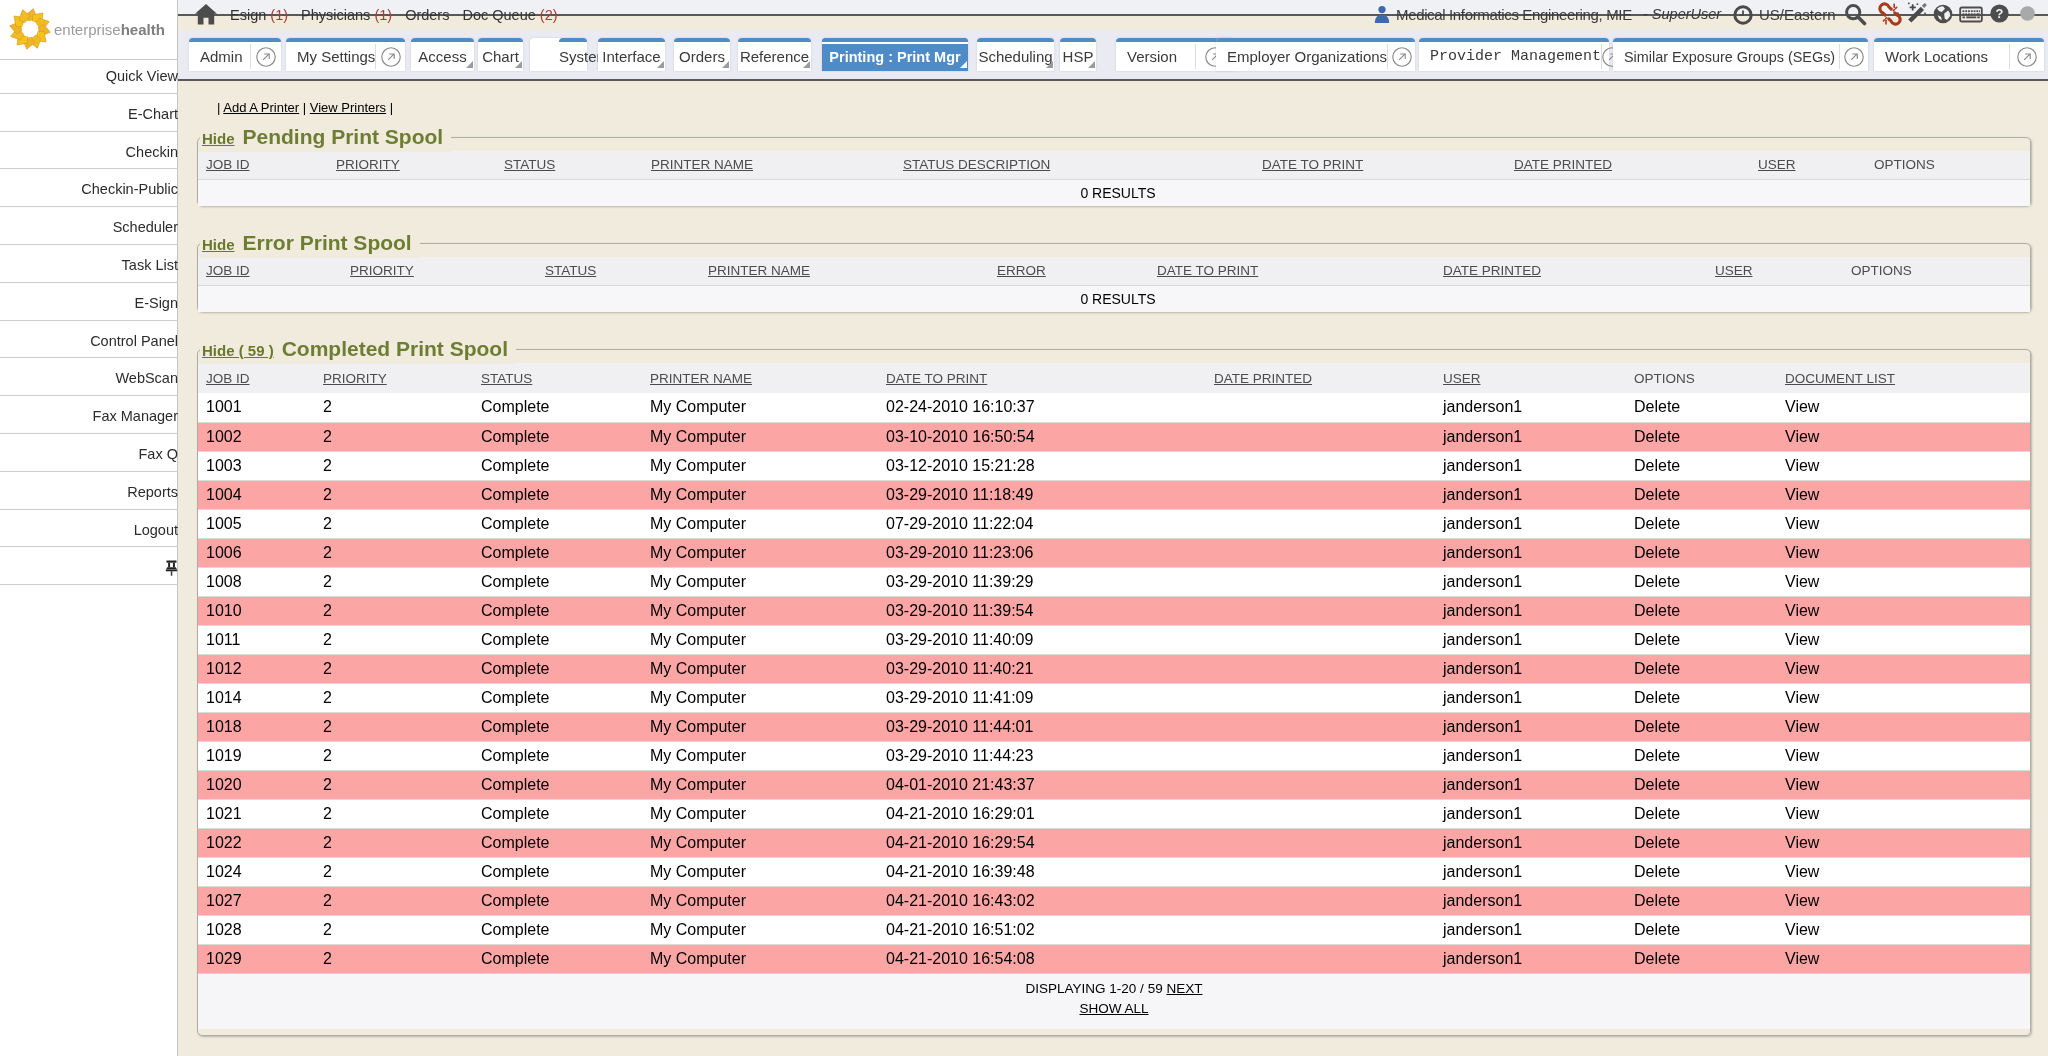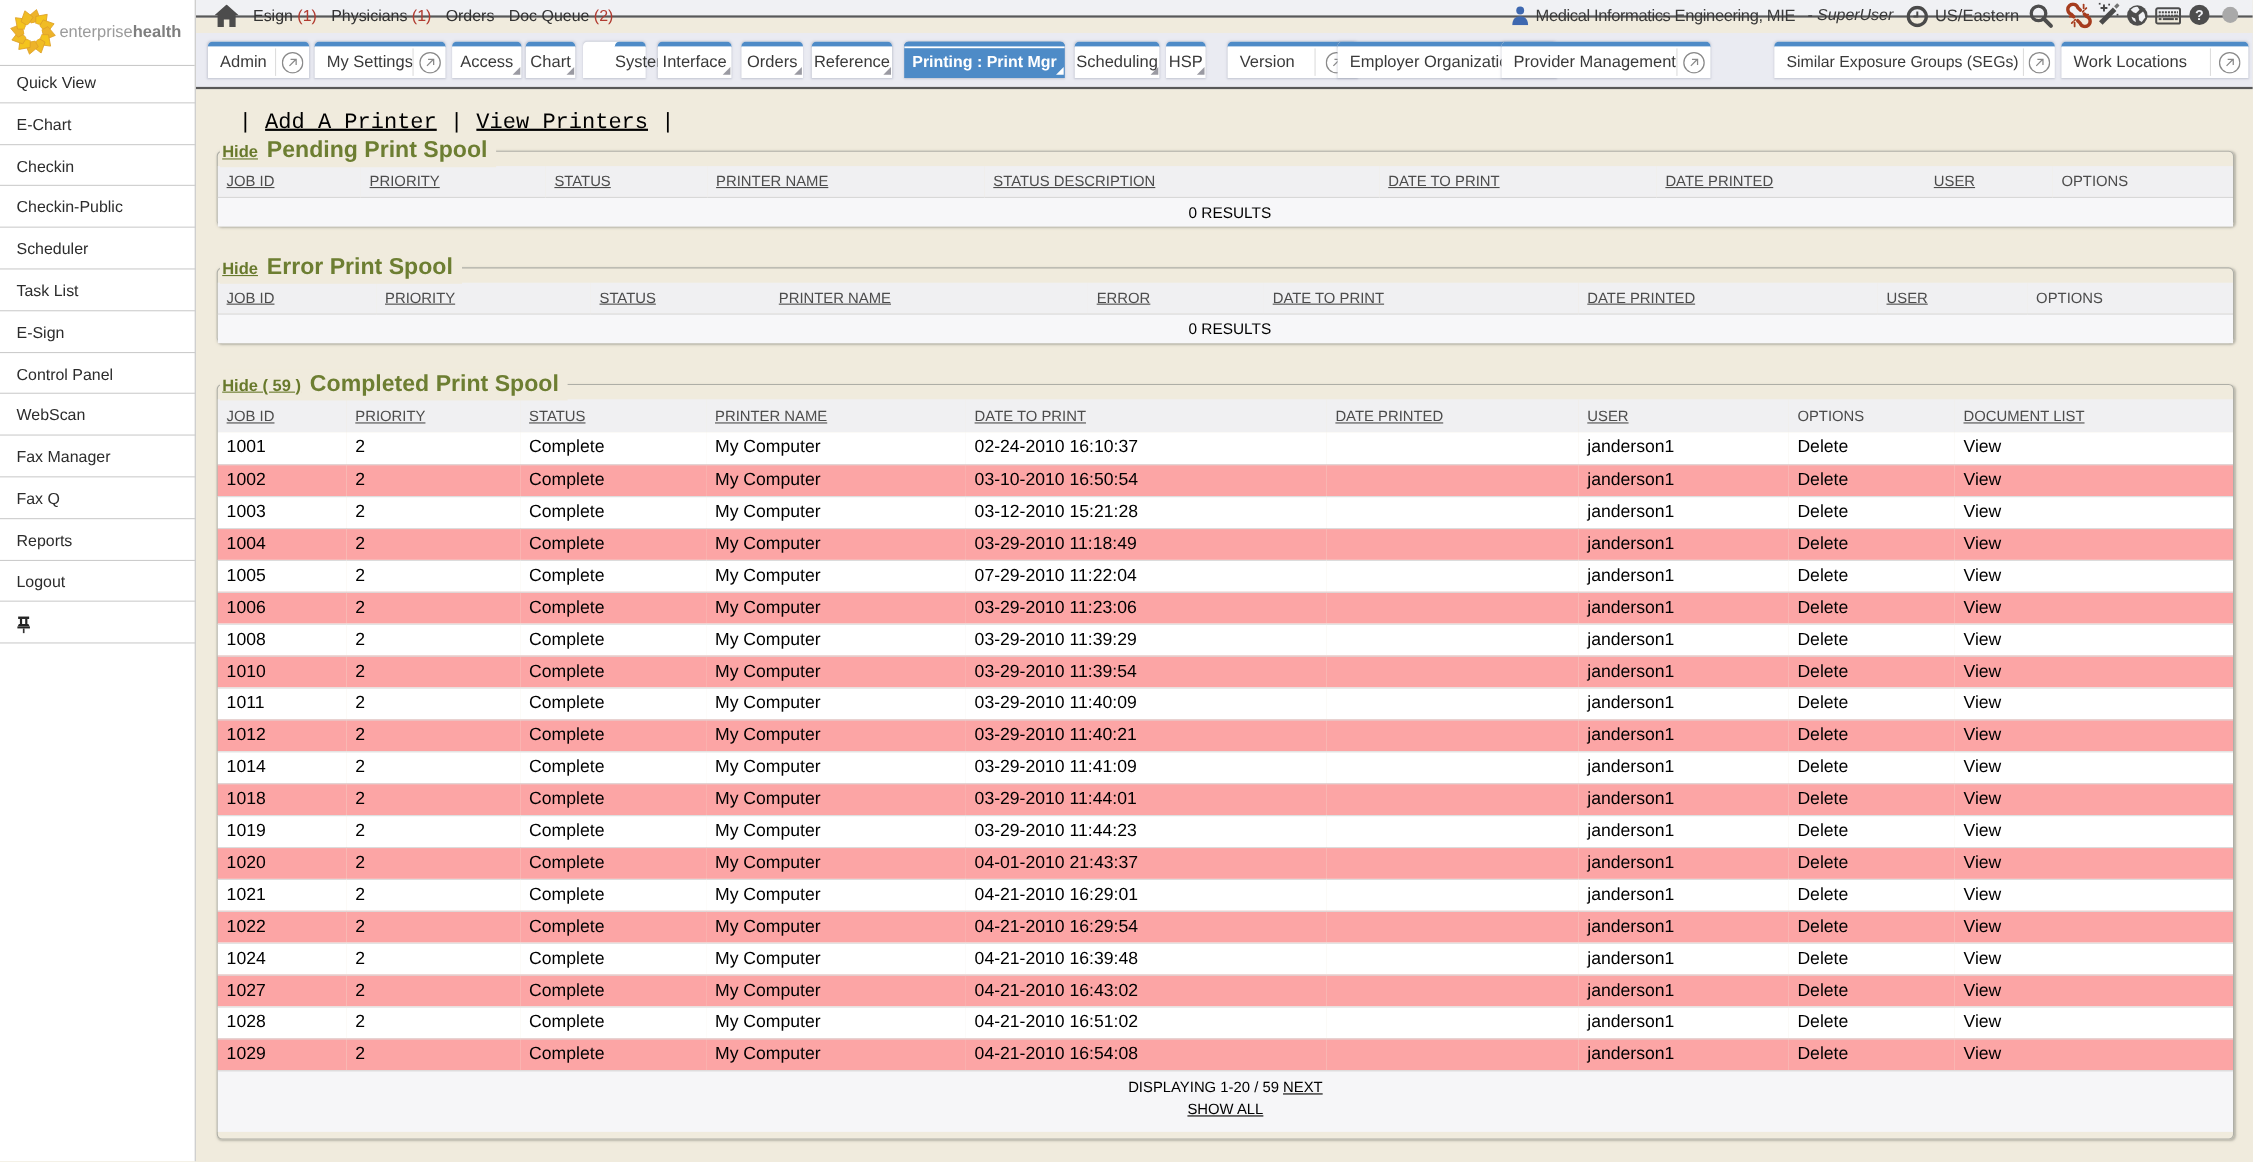--- a/index.html
+++ b/index.html
@@ -1,21 +1,21 @@
 <!DOCTYPE html>
 <html><head>
 <meta charset="utf-8">
 <style>
 * { margin:0; padding:0; box-sizing:border-box; }
 html,body { width:2048px; height:1056px; overflow:hidden; }
 body { font-family:"Liberation Sans",sans-serif; background:#f0ebdd; position:relative; }
 a { color:inherit; }
 
 
-#sidebar { position:absolute; left:0; top:0; width:178px; height:1056px; background:#fff; border-right:1px solid #c4c4c4; z-index:5; }
+#sidebar { position:absolute; left:0; top:0; width:178px; height:1056px; background:#fff; border-right:1px solid #c4c4c4; z-index:5;text-align:right; }
 #logo { height:60px; border-bottom:1px solid #c9c9c9; position:relative; }
 #logo svg.sun { position:absolute; left:9px; top:7px; }
 #logo .ltxt { position:absolute; left:54px; top:21px; font-size:15px; color:#9b9b9b; letter-spacing:0px; }
 #logo .ltxt b { color:#7e7e7e; }
 #menu { position:absolute; top:56px; left:0; width:178px; }
 .mitem { height:37.8px; line-height:41px; padding-left:15px; font-size:14.5px; color:#2c2c2c; border-bottom:1px solid #ccc; }
 .mitem.pin { line-height:0; padding-top:13px; }
 
 
 #topbar { position:absolute; left:178px; top:0; width:1870px; height:16px; background:#f0f1f4; border-bottom:2px solid #585858; z-index:4; }
@@ -35,21 +35,21 @@
 .tab .tri { position:absolute; right:1px; bottom:1px; width:0; height:0; border-left:7px solid transparent; border-bottom:7px solid #9a9aa2; }
 .tab.active { background:#4e8bc7; }
 .tab.active .strip { border-bottom:2px solid #fff; }
 .tab.active .tbody { color:#fff; font-weight:bold; font-size:14.5px; }
 .tab.active .tri { border-bottom-color:#fff; }
 .tab .tbody2 { flex:1; display:flex; align-items:center; font-size:15px; color:#3a3a3a; padding-left:11px; white-space:nowrap; }
 .tab .aro { display:flex; align-items:center; justify-content:center; border-left:1px solid #ddd; }
 
 
 #content { position:absolute; left:178px; top:81px; width:1870px; height:975px; background:#f0ebdd; }
-#addline { position:absolute; left:39px; top:19px; font-size:20px; color:#000;font-family:Liberation Mono, monospace; }
+#addline { position:absolute; left:39px; top:19px; font-size:13px; color:#000; }
 #addline a { text-decoration:underline; }
 
 .panel { position:absolute; left:19px; width:1834px; border:1px solid #aeaea6; border-radius:5px; box-shadow:1px 1px 2px rgba(130,130,120,.5); }
 .legend { position:absolute; top:-14px; left:2px; background:#f0ebdd; padding:0 8px 0 2px; white-space:nowrap; line-height:26px; }
 .legend .hide { font-size:15px; font-weight:bold; color:#68792c; }
 .legend .hide u { text-decoration:underline; }
 .legend .ttl { font-size:21px; font-weight:bold; color:#6d7e32; margin-left:8px; }
 table.grid { border-collapse:collapse; table-layout:fixed; width:100%; }
 #ctable th { height:30px; }
 table.grid th { font-size:13.5px; font-weight:normal; color:#4c4c4c; text-align:left; background:#f0f0f2; height:28px; padding:0 0 0 8px; white-space:nowrap; }
@@ -303,21 +303,21 @@
       <div class="row">
         <div class="tbody2">Employer Organizations</div>
         <div class="aro" style="width:34px">
           <svg width="20" height="20" viewBox="0 0 26 26">
             <circle cx="13" cy="13" r="12" fill="none" stroke="#8a8a8a" stroke-width="1.5"></circle>
             <path d="M9.3 16.7 L16.4 9.6 M10.6 9.1 h6.6 v6.6" fill="none" stroke="#8a8a8a" stroke-width="1.5"></path>
           </svg>
         </div>
       </div>
     </div>
-  <div class="tab" style="left:1187px; width:190px;">
+  <div class="tab" style="left:1241px; width:190px;font-family:Liberation Mono, monospace;">
       <div class="strip"></div>
       <div class="row">
         <div class="tbody2">Provider Management</div>
         <div class="aro" style="width:33px">
           <svg width="20" height="20" viewBox="0 0 26 26">
             <circle cx="13" cy="13" r="12" fill="none" stroke="#8a8a8a" stroke-width="1.5"></circle>
             <path d="M9.3 16.7 L16.4 9.6 M10.6 9.1 h6.6 v6.6" fill="none" stroke="#8a8a8a" stroke-width="1.5"></path>
           </svg>
         </div>
       </div>

